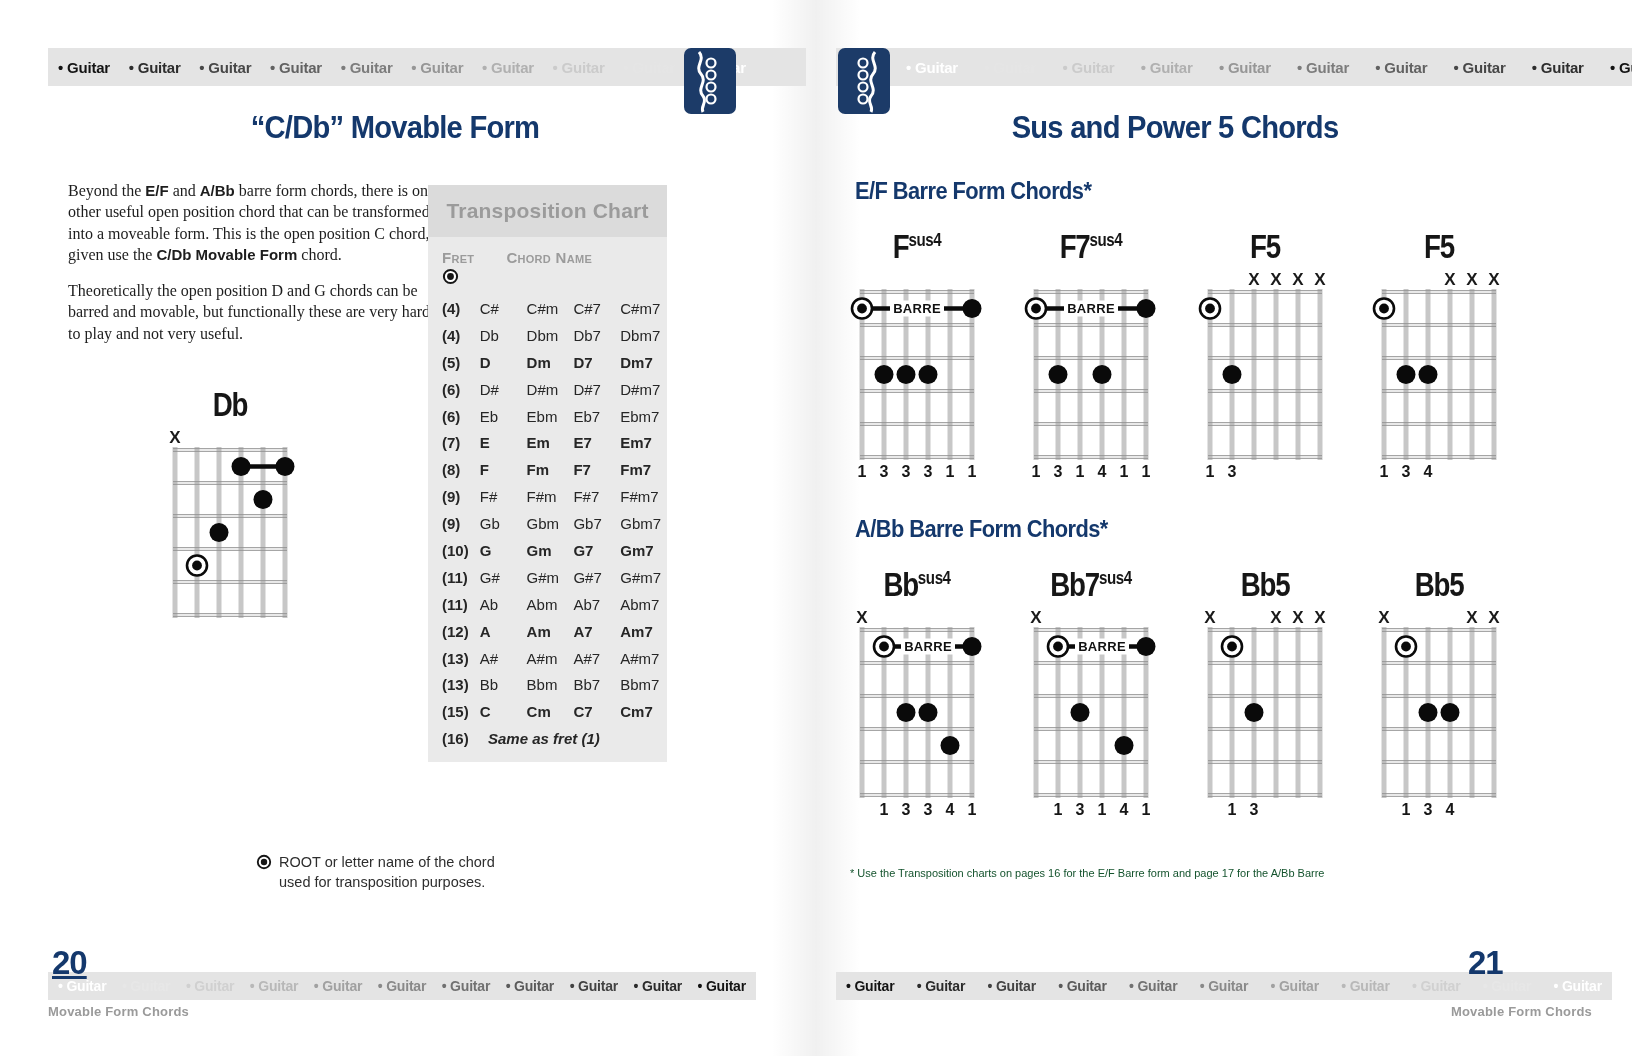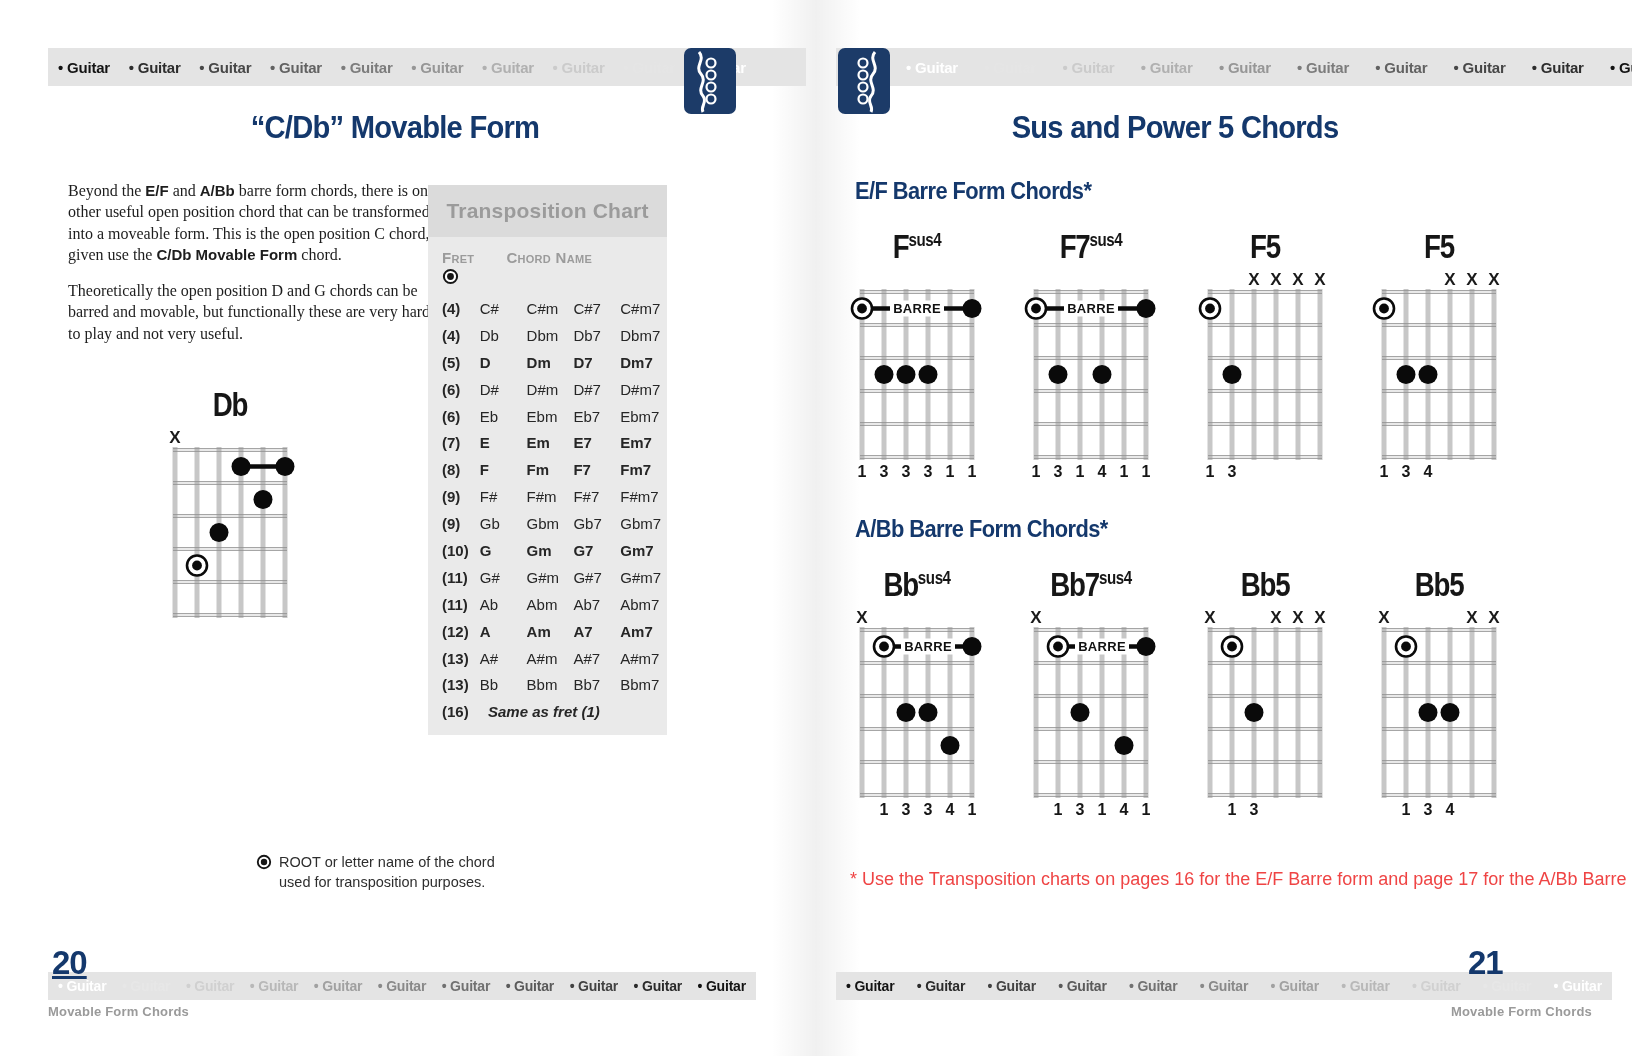--- a/index.html
+++ b/index.html
@@ -35,21 +35,21 @@
   .chart-rootsym{padding:2px 0 6px 14px;}
   .crow{display:flex;align-items:center;height:26.9px;font-size:15px;color:#262626;}
   .crow .fret{width:46px;font-weight:700;padding-left:14px;}
   .crow .ccell{width:57px;}
   .crow.bold .ccell{font-weight:700;}
   .crow .note{font-weight:700;font-style:italic;}
   
   .legend{position:absolute;display:flex;color:#2e2e2e;font-size:14.5px;line-height:1.4;}
   .legend .ic{margin:2px 7px 0 0;}
   
-  .footnote{position:absolute;color:#ef4444;font-size:18px;line-height:1.45;}
+  .footnote{position:absolute;color:#14532d;font-size:11px;line-height:1.45;}
   .footnote .l2{padding-left:12px;}
   
   .pagenum{position:absolute;color:#14386c;font-weight:700;font-size:33px;letter-spacing:-1px;z-index:3;}
   .footer-label{position:absolute;color:#9a9a9a;font-weight:700;font-size:13px;letter-spacing:0.2px;}
   
   .cname{font-family:"Liberation Sans",sans-serif;font-weight:700;font-size:33px;fill:#161616;letter-spacing:-1.5px;}
   .csup{font-size:18px;letter-spacing:-0.5px;}
   .xmark{font-family:"Liberation Sans",sans-serif;font-weight:600;font-size:17px;fill:#1a1a1a;text-anchor:middle;}
   .fnum{font-family:"Liberation Sans",sans-serif;font-weight:700;font-size:16px;fill:#161616;text-anchor:middle;}
   .barre-label{font-family:"Liberation Sans",sans-serif;font-weight:700;font-size:13px;fill:#111;
@@ -236,20 +236,27 @@
               <span class="ccell">A#7</span>
               <span class="ccell">A#m7</span>
             </div>
             <div class="crow">
               <span class="fret">(13)</span>
               <span class="ccell">Bb</span>
               <span class="ccell">Bbm</span>
               <span class="ccell">Bb7</span>
               <span class="ccell">Bbm7</span>
             </div>
+            <div class="crow bold">
+              <span class="fret">(15)</span>
+              <span class="ccell">C</span>
+              <span class="ccell">Cm</span>
+              <span class="ccell">C7</span>
+              <span class="ccell">Cm7</span>
+            </div>
             <div class="crow">
               <span class="fret">(16)</span>
               <span class="note">Same as fret (1)</span>
             </div>
           </div>
       </div>
     </div>
 
     <div class="legend" style="left:256px;top:852px;">
       <span class="ic">

